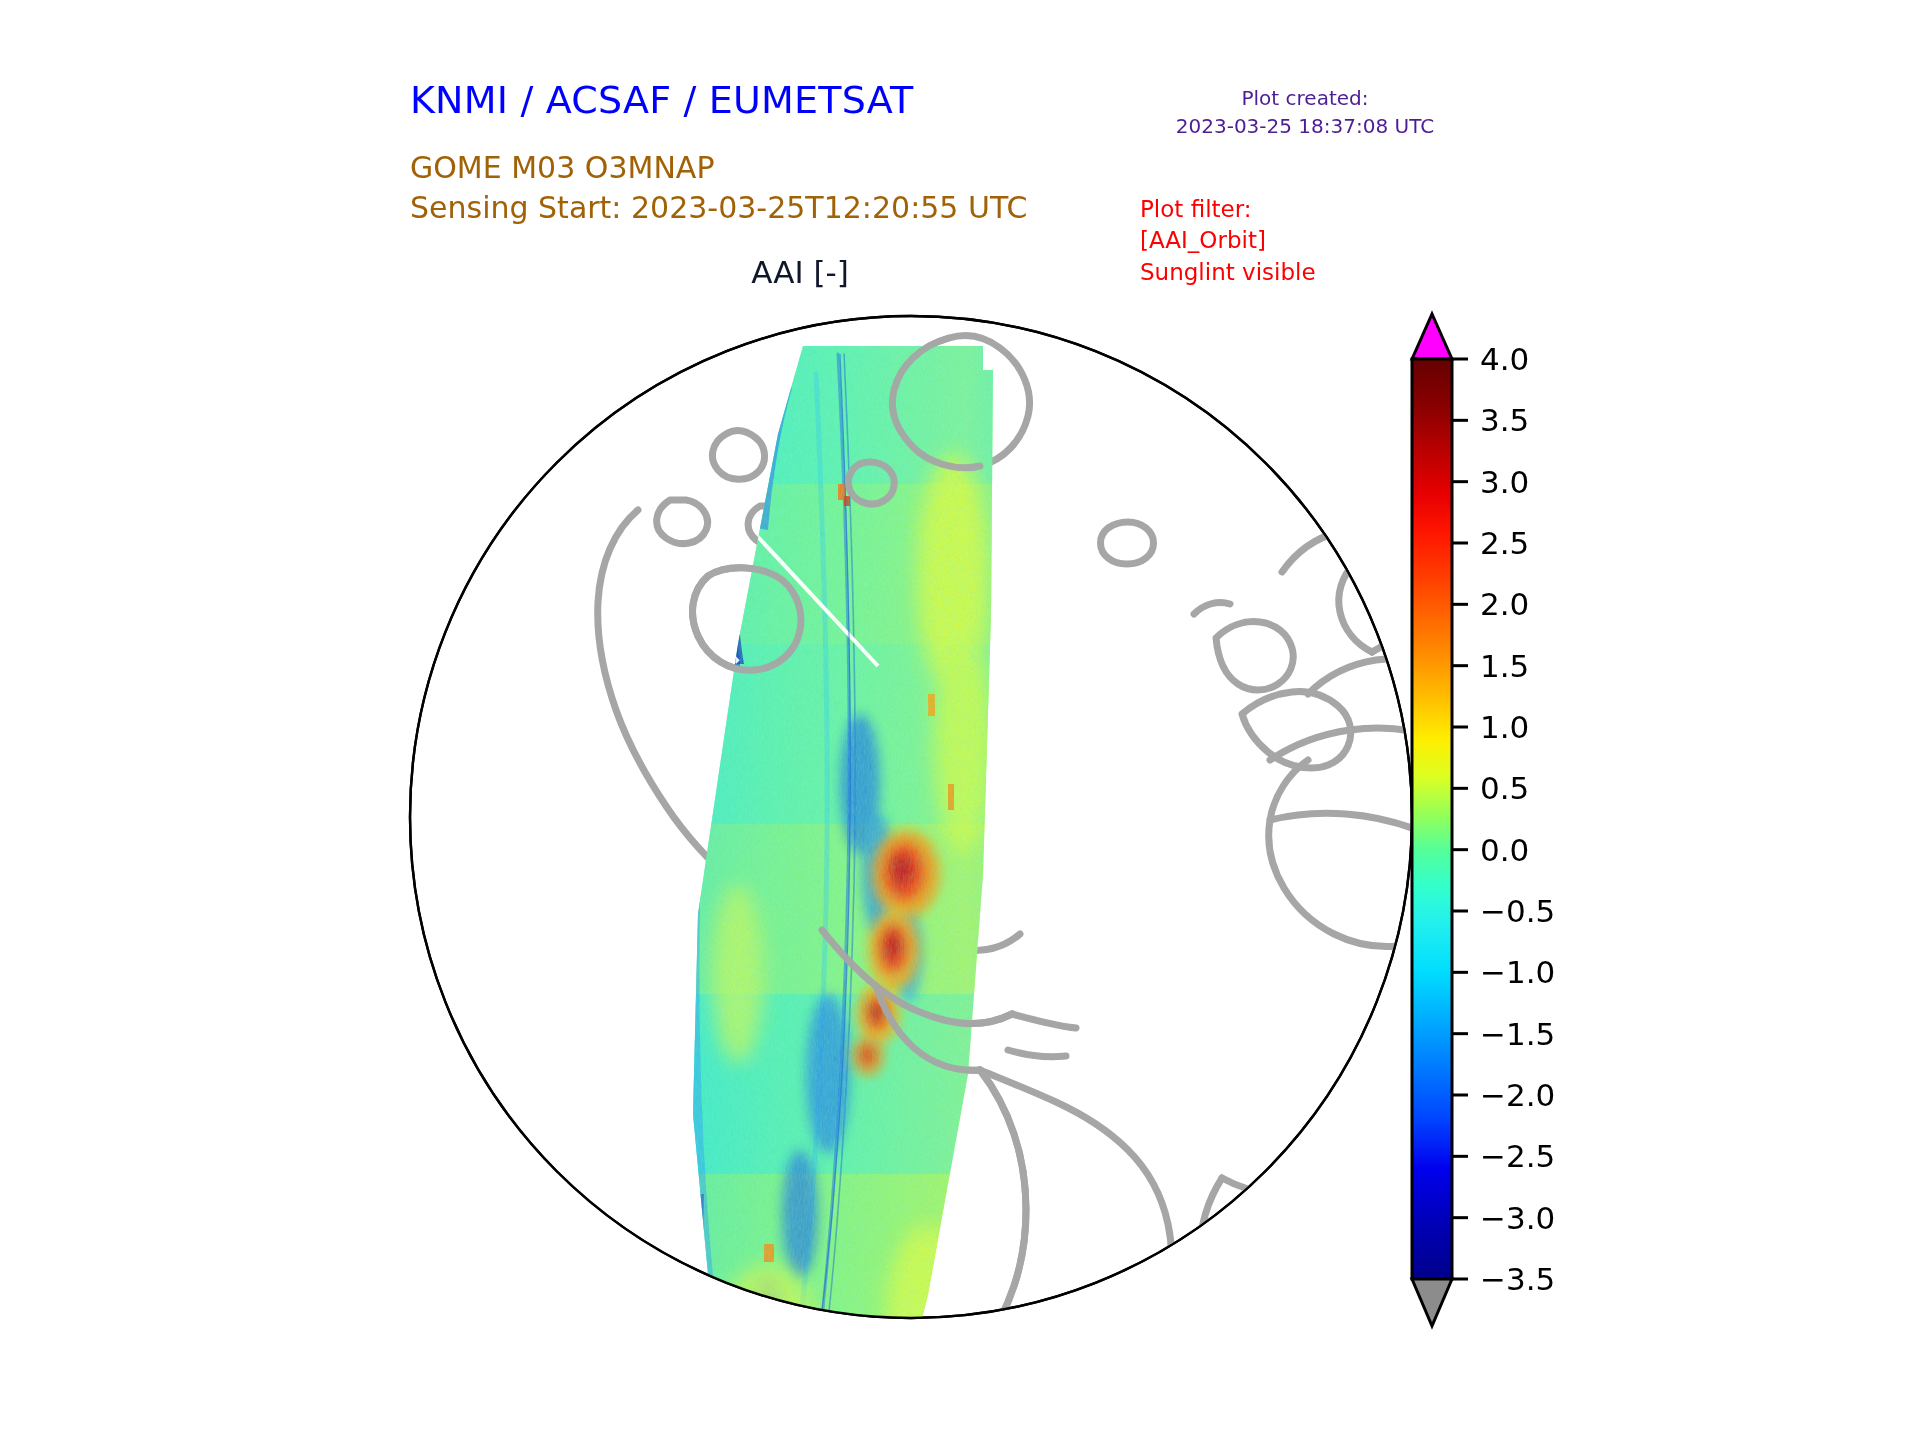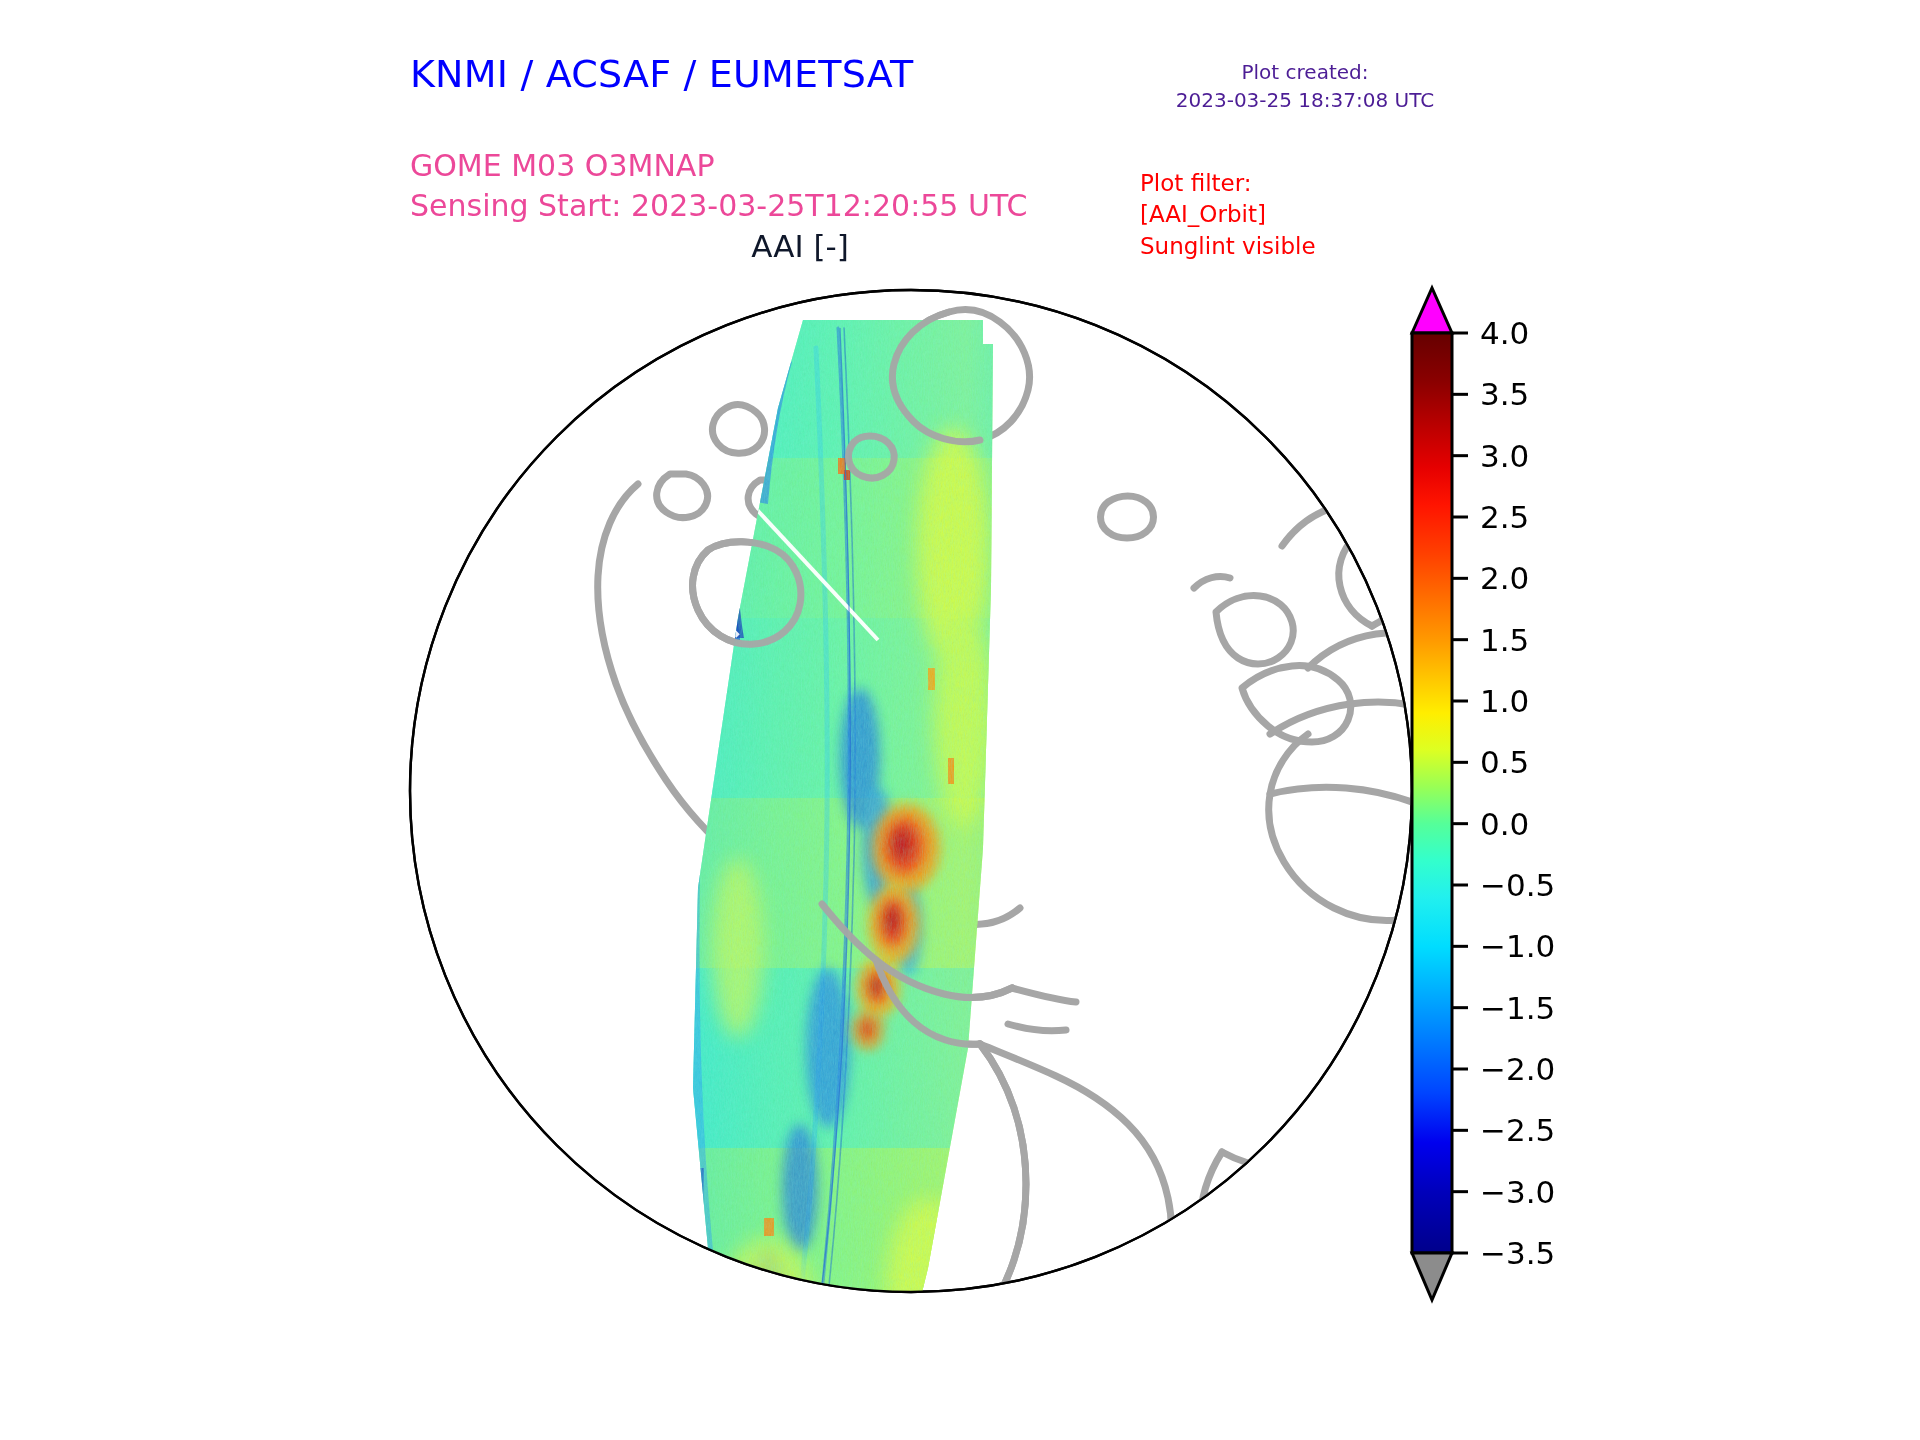--- a/index.html
+++ b/index.html
@@ -5,21 +5,21 @@
   html, body {
     margin: 0; padding: 0;
     background: #ffffff;
   }
   body {
     width: 1920px; height: 1440px;
     position: relative; overflow: hidden;
     font-family: "DejaVu Sans", sans-serif;
     color: #000000;
   }
-  #root { position: absolute; inset: 0; }
+  #root { position: absolute; inset: 0; margin-top: 26px; }
 
   
   .org-title {
     position: absolute;
     left: 410px; top: 52px;
     font-size: 38px;
     color: #0000ff;
     letter-spacing: 0.2px;
     white-space: nowrap;
   }
@@ -27,24 +27,24 @@
     position: absolute;
     left: 1110px; top: 58px;
     width: 390px;
     text-align: center;
     font-size: 20px;
     line-height: 1.42;
     color: #4c1d95;
   }
   .meta-block {
     position: absolute;
-    left: 410px; top: 146px;
+    left: 410px; top: 122px;
     font-size: 30px;
     line-height: 1.33;
-    color: #ec4899;
+    color: #a16207;
     white-space: nowrap;
   }
   .filter-block {
     position: absolute;
     left: 1140px; top: 168px;
     width: 360px;
     font-size: 23px;
     line-height: 1.36;
     color: #ff0000;
   }

